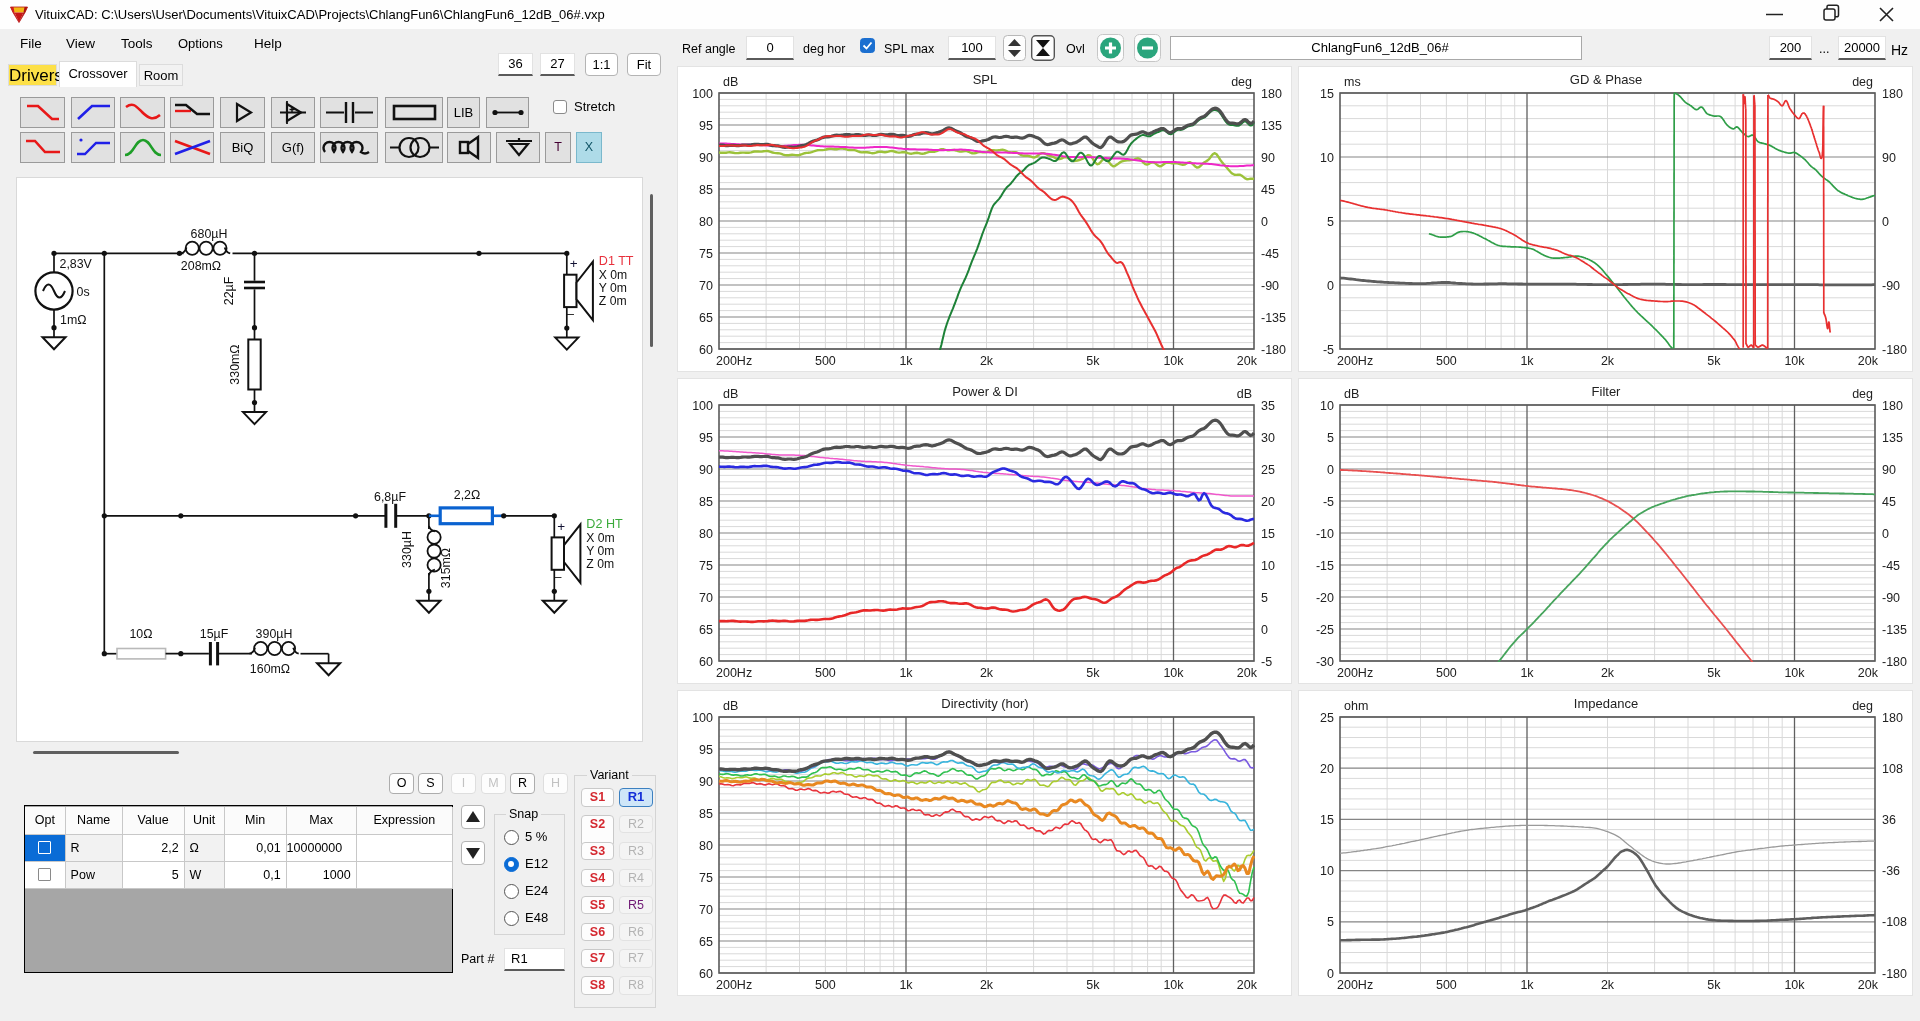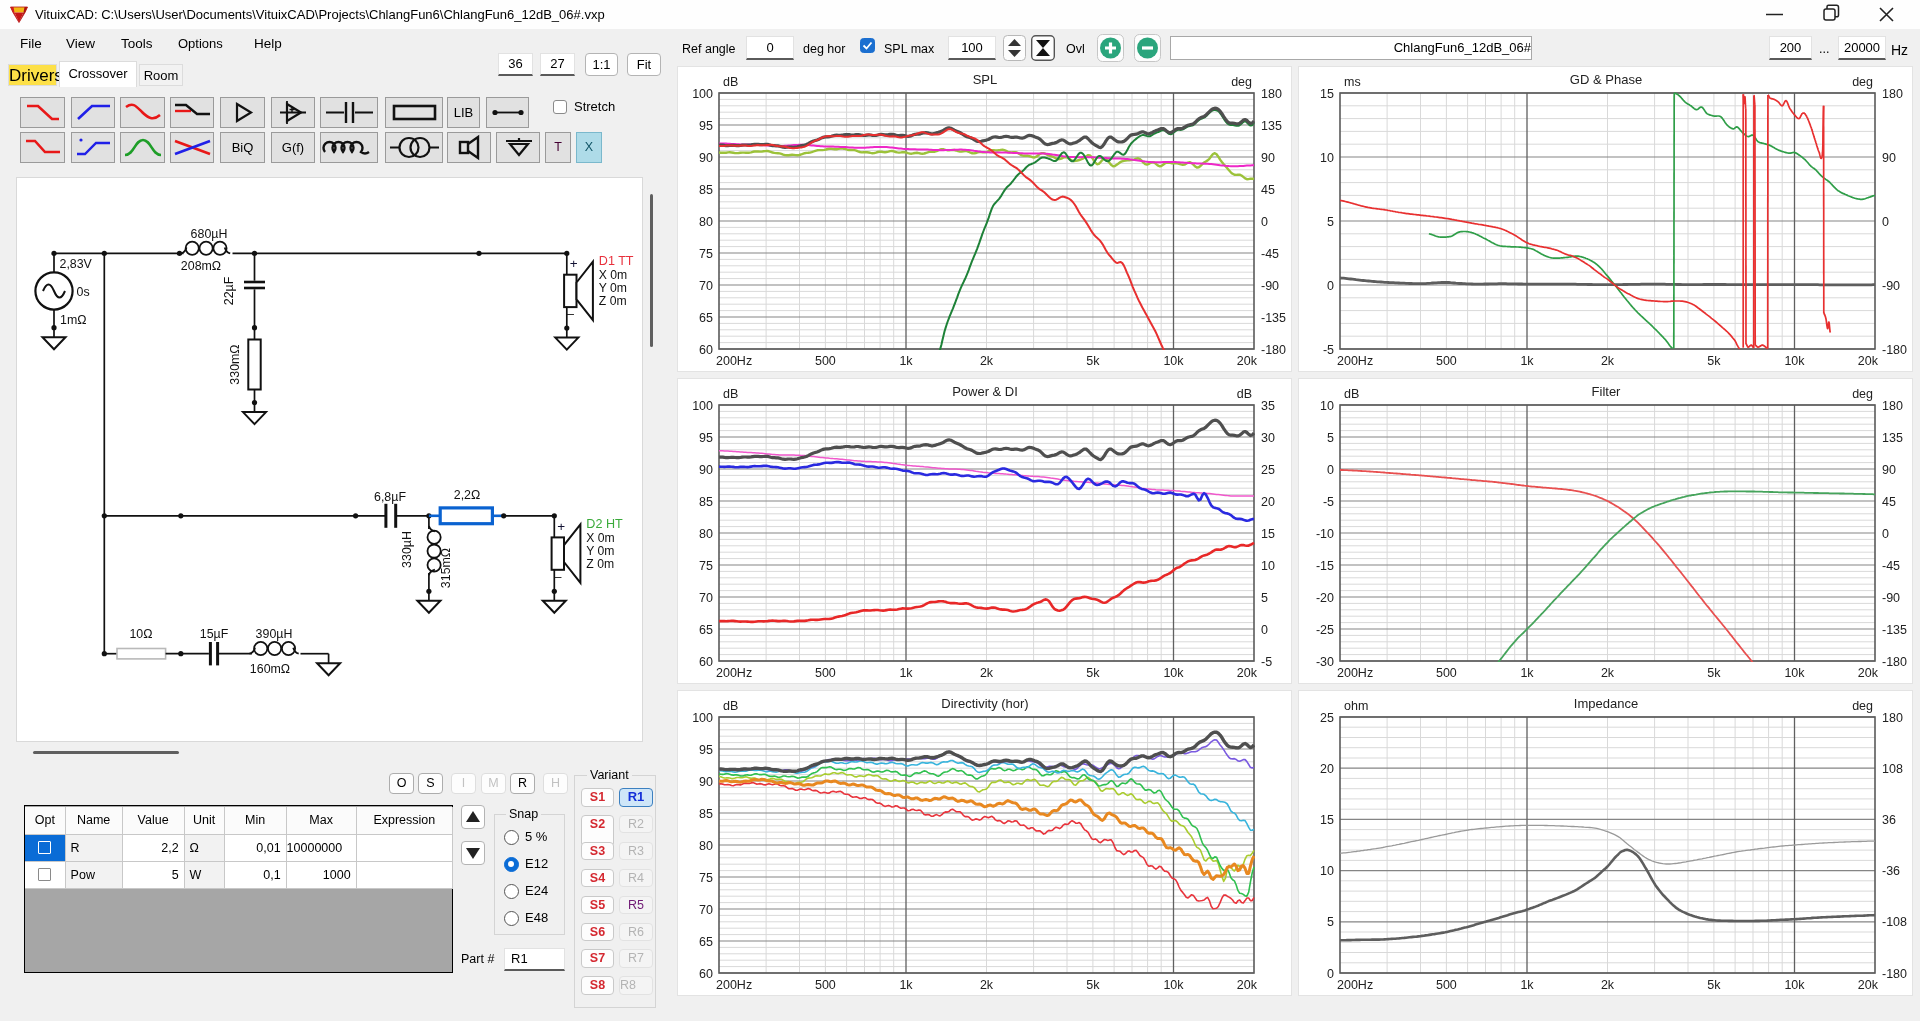--- a/index.html
+++ b/index.html
@@ -334,21 +334,21 @@
 <div class="ab" style="left:619px;top:841.8px;width:34px;height:18.5px;background:#f4f4f4;border:1px solid #e2e2e2;border-radius:4px;text-align:center;line-height:17px;font-size:12.5px;color:#b4b4b4">R3</div>
 <div class="ab" style="left:581px;top:868.7px;width:33px;height:18.5px;background:#fdfdfd;border:1px solid #c9c9c9;border-radius:4px;text-align:center;line-height:17px;font-size:12.5px;color:#d42830;font-weight:bold">S4</div>
 <div class="ab" style="left:619px;top:868.7px;width:34px;height:18.5px;background:#f4f4f4;border:1px solid #e2e2e2;border-radius:4px;text-align:center;line-height:17px;font-size:12.5px;color:#b4b4b4">R4</div>
 <div class="ab" style="left:581px;top:895.6px;width:33px;height:18.5px;background:#fdfdfd;border:1px solid #c9c9c9;border-radius:4px;text-align:center;line-height:17px;font-size:12.5px;color:#d42830;font-weight:bold">S5</div>
 <div class="ab" style="left:619px;top:895.6px;width:34px;height:18.5px;background:#f4f4f4;border:1px solid #e2e2e2;border-radius:4px;text-align:center;line-height:17px;font-size:12.5px;color:#701a75">R5</div>
 <div class="ab" style="left:581px;top:922.5px;width:33px;height:18.5px;background:#fdfdfd;border:1px solid #c9c9c9;border-radius:4px;text-align:center;line-height:17px;font-size:12.5px;color:#d42830;font-weight:bold">S6</div>
 <div class="ab" style="left:619px;top:922.5px;width:34px;height:18.5px;background:#f4f4f4;border:1px solid #e2e2e2;border-radius:4px;text-align:center;line-height:17px;font-size:12.5px;color:#b4b4b4">R6</div>
 <div class="ab" style="left:581px;top:949.4px;width:33px;height:18.5px;background:#fdfdfd;border:1px solid #c9c9c9;border-radius:4px;text-align:center;line-height:17px;font-size:12.5px;color:#d42830;font-weight:bold">S7</div>
 <div class="ab" style="left:619px;top:949.4px;width:34px;height:18.5px;background:#f4f4f4;border:1px solid #e2e2e2;border-radius:4px;text-align:center;line-height:17px;font-size:12.5px;color:#b4b4b4">R7</div>
 <div class="ab" style="left:581px;top:976.3px;width:33px;height:18.5px;background:#fdfdfd;border:1px solid #c9c9c9;border-radius:4px;text-align:center;line-height:17px;font-size:12.5px;color:#d42830;font-weight:bold">S8</div>
-<div class="ab" style="left:619px;top:976.3px;width:34px;height:18.5px;background:#f4f4f4;border:1px solid #e2e2e2;border-radius:4px;line-height:17px;font-size:12.5px;color:#b4b4b4">R8</div>
+<div class="ab" style="left:619px;top:976.3px;width:34px;height:18.5px;background:#f4f4f4;border:1px solid #e2e2e2;border-radius:4px;text-align:center;line-height:17px;font-size:12.5px;color:#b4b4b4">R8</div>
 <div class="lbl" style="left:682px;top:42px;font-size:12.5px">Ref angle</div>
 <div class="inp" style="left:746px;top:36px;width:48px;height:24px;line-height:21px">0</div>
 <div class="lbl" style="left:803px;top:42px;font-size:12.5px">deg hor</div>
 <svg class="ab" style="left:860px;top:38px" width="15" height="15">
     <rect x="0.5" y="0.5" width="14" height="14" rx="3" fill="#1b6fd0" stroke="#1b6fd0"></rect>
     <path d="M3.5,7.5 l3,3 l5,-6" stroke="#fff" stroke-width="1.8" fill="none"></path>
   </svg>
 <div class="lbl" style="left:884px;top:42px;font-size:12.5px">SPL max</div>
 <div class="inp" style="left:948px;top:36px;width:48px;height:24px;line-height:21px">100</div>
 <svg class="ab" style="left:1003px;top:35px" width="23" height="26">
@@ -364,21 +364,21 @@
 <svg class="ab" style="left:1097px;top:34px" width="27" height="28">
     <rect x="0.5" y="0.5" width="26" height="27" rx="5" fill="#fdfdfd" stroke="#c6c6c6"></rect>
     <circle cx="13.5" cy="14" r="10.5" fill="#2aa57c"></circle>
     <path d="M8,14 h11 M13.5,8.5 v11" stroke="#fff" stroke-width="3.2"></path>
   </svg>
 <svg class="ab" style="left:1134px;top:34px" width="27" height="28">
     <rect x="0.5" y="0.5" width="26" height="27" rx="5" fill="#fdfdfd" stroke="#c6c6c6"></rect>
     <circle cx="13.5" cy="14" r="10.5" fill="#2aa57c"></circle>
     <path d="M8,14 h11" stroke="#fff" stroke-width="3.2"></path>
   </svg>
-<div class="inp" style="left:1170px;top:36px;width:362px;height:24px;text-align:right;padding-left:8px;line-height:21px;border:1px solid #a8a8a8">ChlangFun6_12dB_06#</div>
+<div class="inp" style="left:1170px;top:36px;width:412px;height:24px;text-align:center;padding-left:8px;line-height:21px;border:1px solid #a8a8a8">ChlangFun6_12dB_06#</div>
 <div class="inp" style="left:1769px;top:36px;width:43px;height:24px;line-height:21px">200</div>
 <div class="lbl" style="left:1819px;top:42px;font-size:12.5px">...</div>
 <div class="inp" style="left:1838px;top:36px;width:48px;height:24px;line-height:21px">20000</div>
 <div class="lbl" style="left:1891px;top:42px;font-size:14px">Hz</div>
 <svg style="position:absolute;left:677px;top:66px;background:#fff;border:1px solid #e3e3e3" width="615" height="306">
 <path d="M41,275.6H576 M41,269.2H576 M41,262.8H576 M41,256.4H576 M41,243.6H576 M41,237.2H576 M41,230.8H576 M41,224.4H576 M41,211.6H576 M41,205.2H576 M41,198.8H576 M41,192.4H576 M41,179.6H576 M41,173.2H576 M41,166.8H576 M41,160.4H576 M41,147.6H576 M41,141.2H576 M41,134.8H576 M41,128.4H576 M41,115.6H576 M41,109.2H576 M41,102.8H576 M41,96.4H576 M41,83.6H576 M41,77.2H576 M41,70.8H576 M41,64.4H576 M41,51.6H576 M41,45.2H576 M41,38.8H576 M41,32.4H576 M88.1,26V282 M121.5,26V282 M147.4,26V282 M168.6,26V282 M186.5,26V282 M202.1,26V282 M215.7,26V282 M308.5,26V282 M355.6,26V282 M389.0,26V282 M414.9,26V282 M436.1,26V282 M454.0,26V282 M469.6,26V282 M483.2,26V282" stroke="#d9d9d9" fill="none" stroke-width="1"></path>
 <path d="M41,282.0H576 M41,250.0H576 M41,218.0H576 M41,186.0H576 M41,154.0H576 M41,122.0H576 M41,90.0H576 M41,58.0H576 M41,26.0H576" stroke="#858585" fill="none" stroke-width="1.2"></path>
 <path d="M228.0,26V282 M495.5,26V282" stroke="#606060" fill="none" stroke-width="1.3"></path>
 <rect x="41" y="26" width="535" height="256" fill="none" stroke="#5a5a5a" stroke-width="1.6"></rect>
 <clipPath id="c0">

